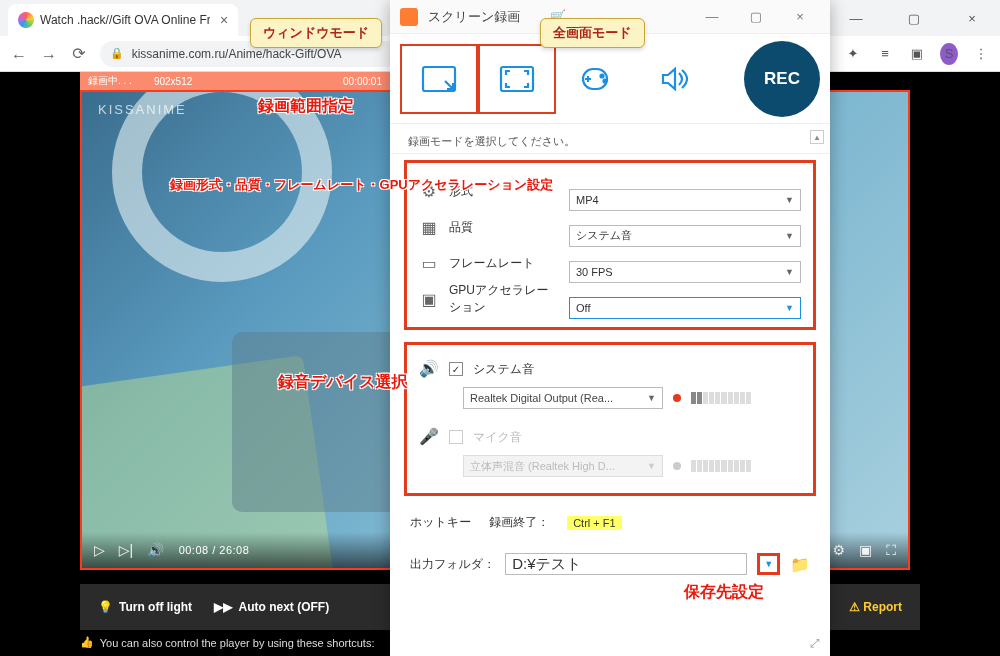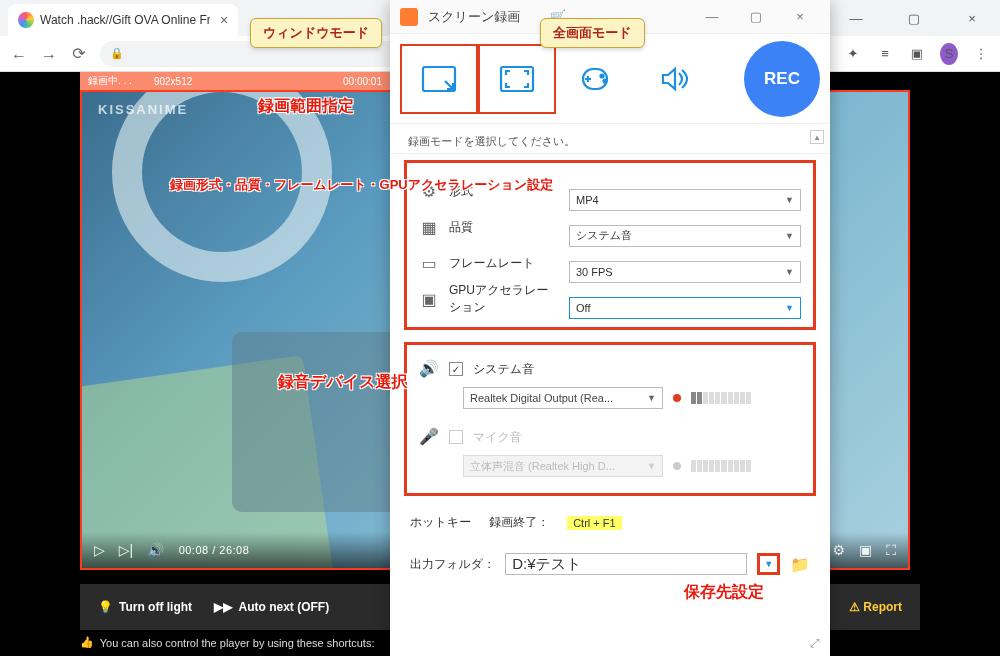--- a/index.html
+++ b/index.html
@@ -29,21 +29,21 @@
 .rec-bar { position: absolute; top: 0; left: 80px; width: 310px; height: 18px; background: #fa8b6f; color: #fff; font-size: 10px; display: flex; align-items: center; padding: 0 8px; gap: 10px; }
 .rec-dim { margin-left: 12px; }
 .rec-time { margin-left: auto; }
 
 
 .video-frame { position: absolute; top: 18px; left: 80px; width: 830px; height: 480px; border: 2px solid #fa3b1d; box-sizing: border-box; background: linear-gradient(135deg, #3a6d8e 0%, #5a9bbf 30%, #7fb8d1 60%, #a8d0de 100%); overflow: hidden; }
 .video-inner { position: absolute; inset: 0; opacity: 0.85; }
 .video-shape1 { position: absolute; top: -30px; left: 30px; width: 220px; height: 220px; border: 30px solid #e8f4f5; border-radius: 50%; opacity: 0.7; }
 .video-shape2 { position: absolute; top: 280px; left: -20px; width: 260px; height: 260px; background: #bfe090; opacity: 0.55; transform: rotate(-8deg); border-radius: 8px; }
 .video-shape3 { position: absolute; top: 240px; left: 150px; width: 200px; height: 180px; background: #5e7a82; opacity: 0.5; border-radius: 10px; }
-.video-watermark { position: absolute; top: 10px; left: 16px; color: #fff; font-size: 13px; font-weight: bold; letter-spacing: 2px; opacity: 0.7; }
+.video-watermark { position: absolute; top: 10px; left: 16px; color: #fff; font-size: 13px; font-weight: normal; letter-spacing: 2px; opacity: 0.7; }
 
 .video-controls { position: absolute; bottom: 0; left: 0; right: 0; height: 36px; background: linear-gradient(transparent, rgba(0,0,0,0.6)); display: flex; align-items: center; padding: 0 12px; gap: 14px; color: #fff; font-size: 11px; }
 .vc-icon { font-size: 14px; opacity: 0.9; }
 .vc-time { letter-spacing: 0.5px; }
 .vc-right { margin-left: auto; display: flex; gap: 14px; }
 
 
 .under-bar { position: absolute; top: 512px; left: 80px; right: 80px; height: 46px; background: #2b2b2b; color: #ddd; display: flex; align-items: center; padding: 0 18px; font-size: 12px; gap: 22px; }
 .under-item { display: flex; align-items: center; gap: 6px; }
 .under-item.bold { color: #fff; font-weight: bold; }
@@ -56,21 +56,21 @@
 .app-titlebar { height: 34px; background: #fafafa; display: flex; align-items: center; padding: 0 10px; gap: 10px; border-bottom: 1px solid #eee; font-size: 13px; color: #444; }
 .app-icon { width: 18px; height: 18px; background: #ff7c33; border-radius: 3px; }
 .app-win-ctrls { margin-left: auto; display: flex; gap: 4px; }
 .app-win-ctrls span { width: 40px; height: 24px; text-align: center; color: #777; font-size: 13px; line-height: 24px; }
 
 .app-toolbar { height: 90px; display: flex; align-items: center; padding: 0 10px; gap: 0; border-bottom: 1px solid #eee; }
 .tool-btn { width: 78px; height: 70px; display: flex; align-items: center; justify-content: center; border: none; background: transparent; }
 .tool-btn.outlined { border: 2px solid #e23b1d; }
 .tool-btn svg { width: 40px; height: 32px; stroke: #1d8fe0; fill: none; stroke-width: 2.2; }
 .tool-btn.gp svg { stroke: #1d8fe0; }
-.rec-btn { width: 76px; height: 76px; border-radius: 50%; background: #3b82f6; color: #fff; font-size: 17px; font-weight: bold; display: flex; align-items: center; justify-content: center; margin-left: auto; border: none; }
+.rec-btn { width: 76px; height: 76px; border-radius: 50%; background: #0c4a6e; color: #fff; font-size: 17px; font-weight: bold; display: flex; align-items: center; justify-content: center; margin-left: auto; border: none; }
 .mode-msg { font-size: 11px; color: #555; padding: 10px 18px 4px; border-bottom: 1px solid #eee; position: relative;}
 .scroll-up { position:absolute; right:6px; top:6px; width:14px; height:14px; font-size:9px; color:#888; border:1px solid #ccc; text-align:center; line-height:12px;}
 
 .app-content { flex: 1; overflow: hidden; display: flex; flex-direction: column; }
 
 
 .section-box { margin: 6px 14px; border: 3px solid #e23b1d; padding: 10px 12px; }
 .settings-row { display: flex; align-items: center; height: 36px; gap: 10px; }
 .row-icon { width: 20px; height: 20px; color: #666; display:flex; align-items:center; justify-content:center;}
 .row-label { width: 110px; font-size: 12px; color: #333; }
@@ -134,20 +134,21 @@
       <span>▢</span>
       <span>×</span>
     </div>
   </div>
   <div class="addr-bar">
     <span class="addr-icon">←</span>
     <span class="addr-icon">→</span>
     <span class="addr-icon">⟳</span>
     <div class="addr-url-box">
       <span class="lock-icon">🔒</span>
+      <span>kissanime.com.ru/Anime/hack-Gift/OVA</span>
     </div>
     <div class="ext-icons">
       <span>🛒</span>
       <span>➢</span>
       <span>☆</span>
       <span>✦</span>
       <span>≡</span>
       <span>▣</span>
       <span class="user-badge">S</span>
       <span>⋮</span>

